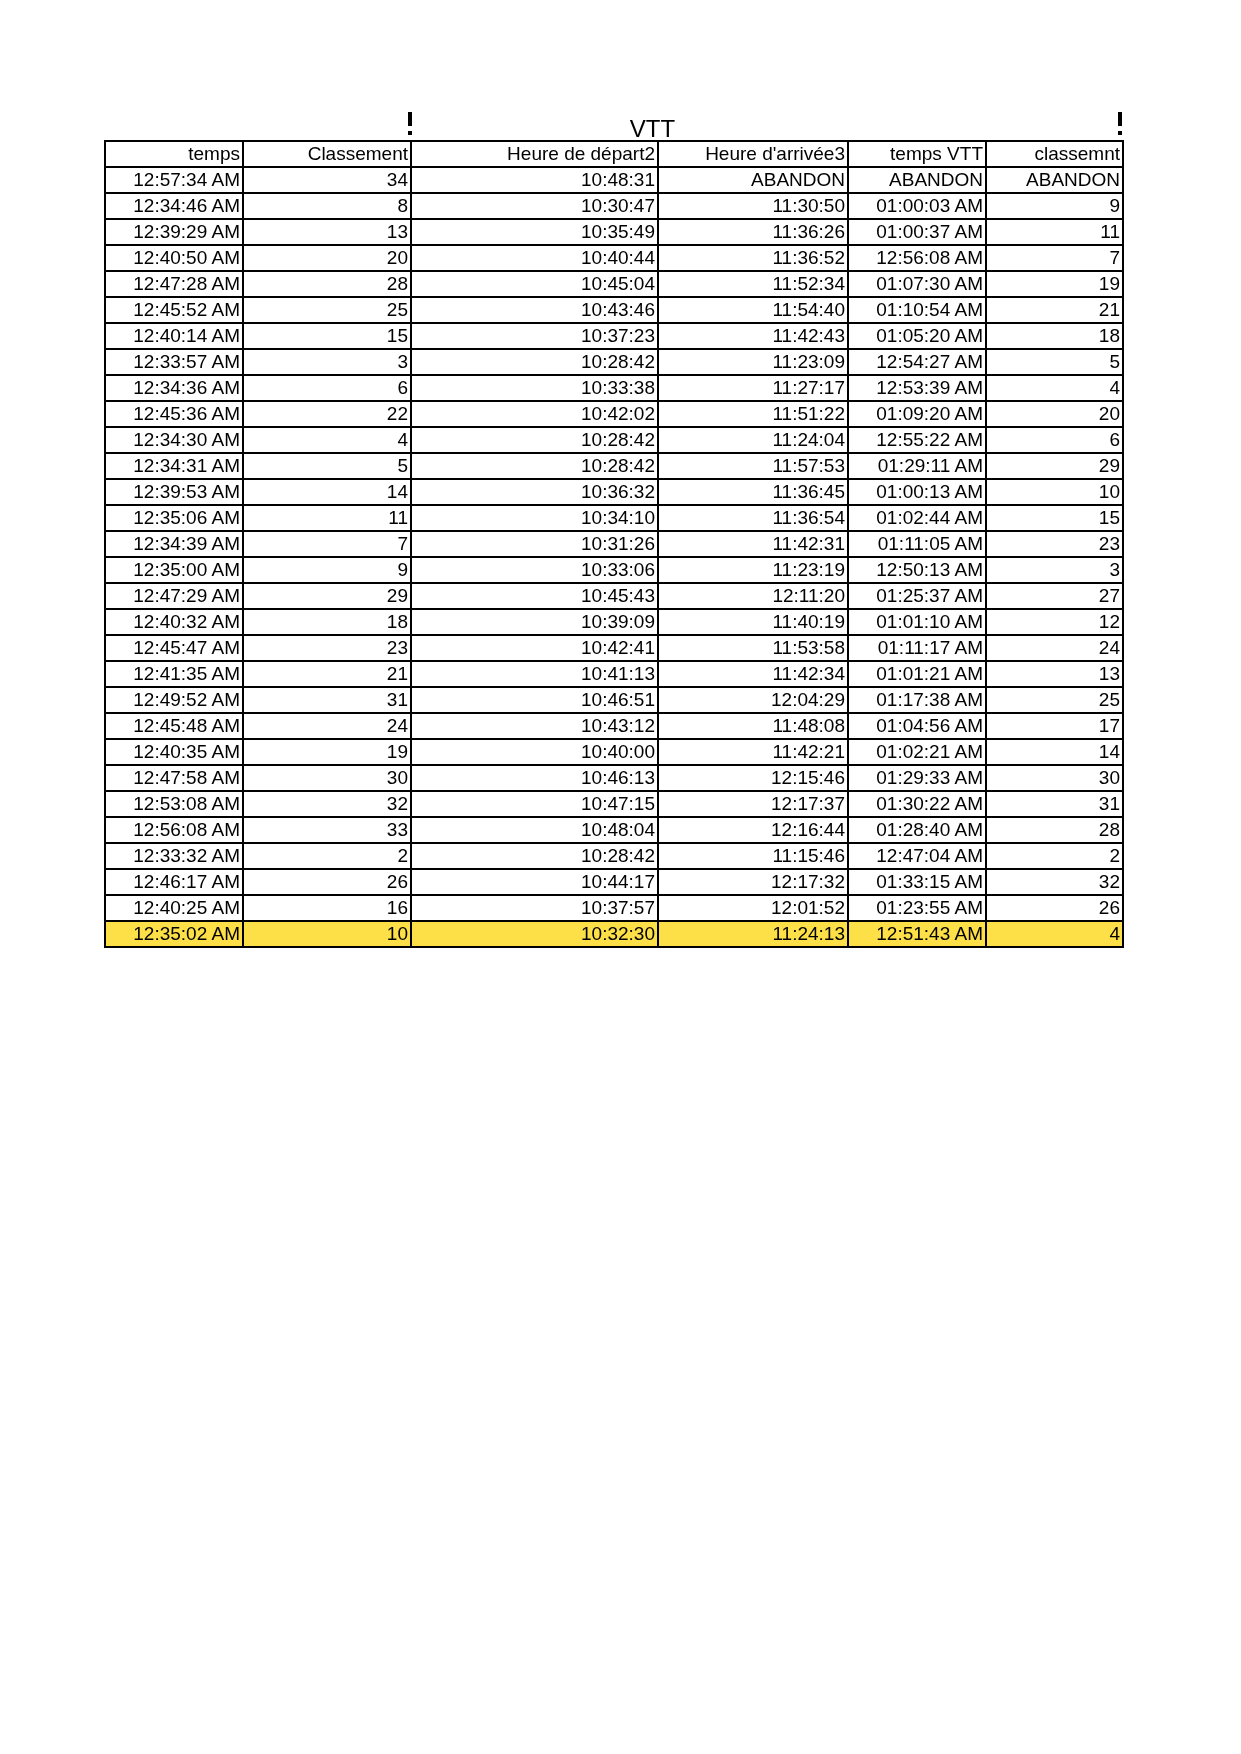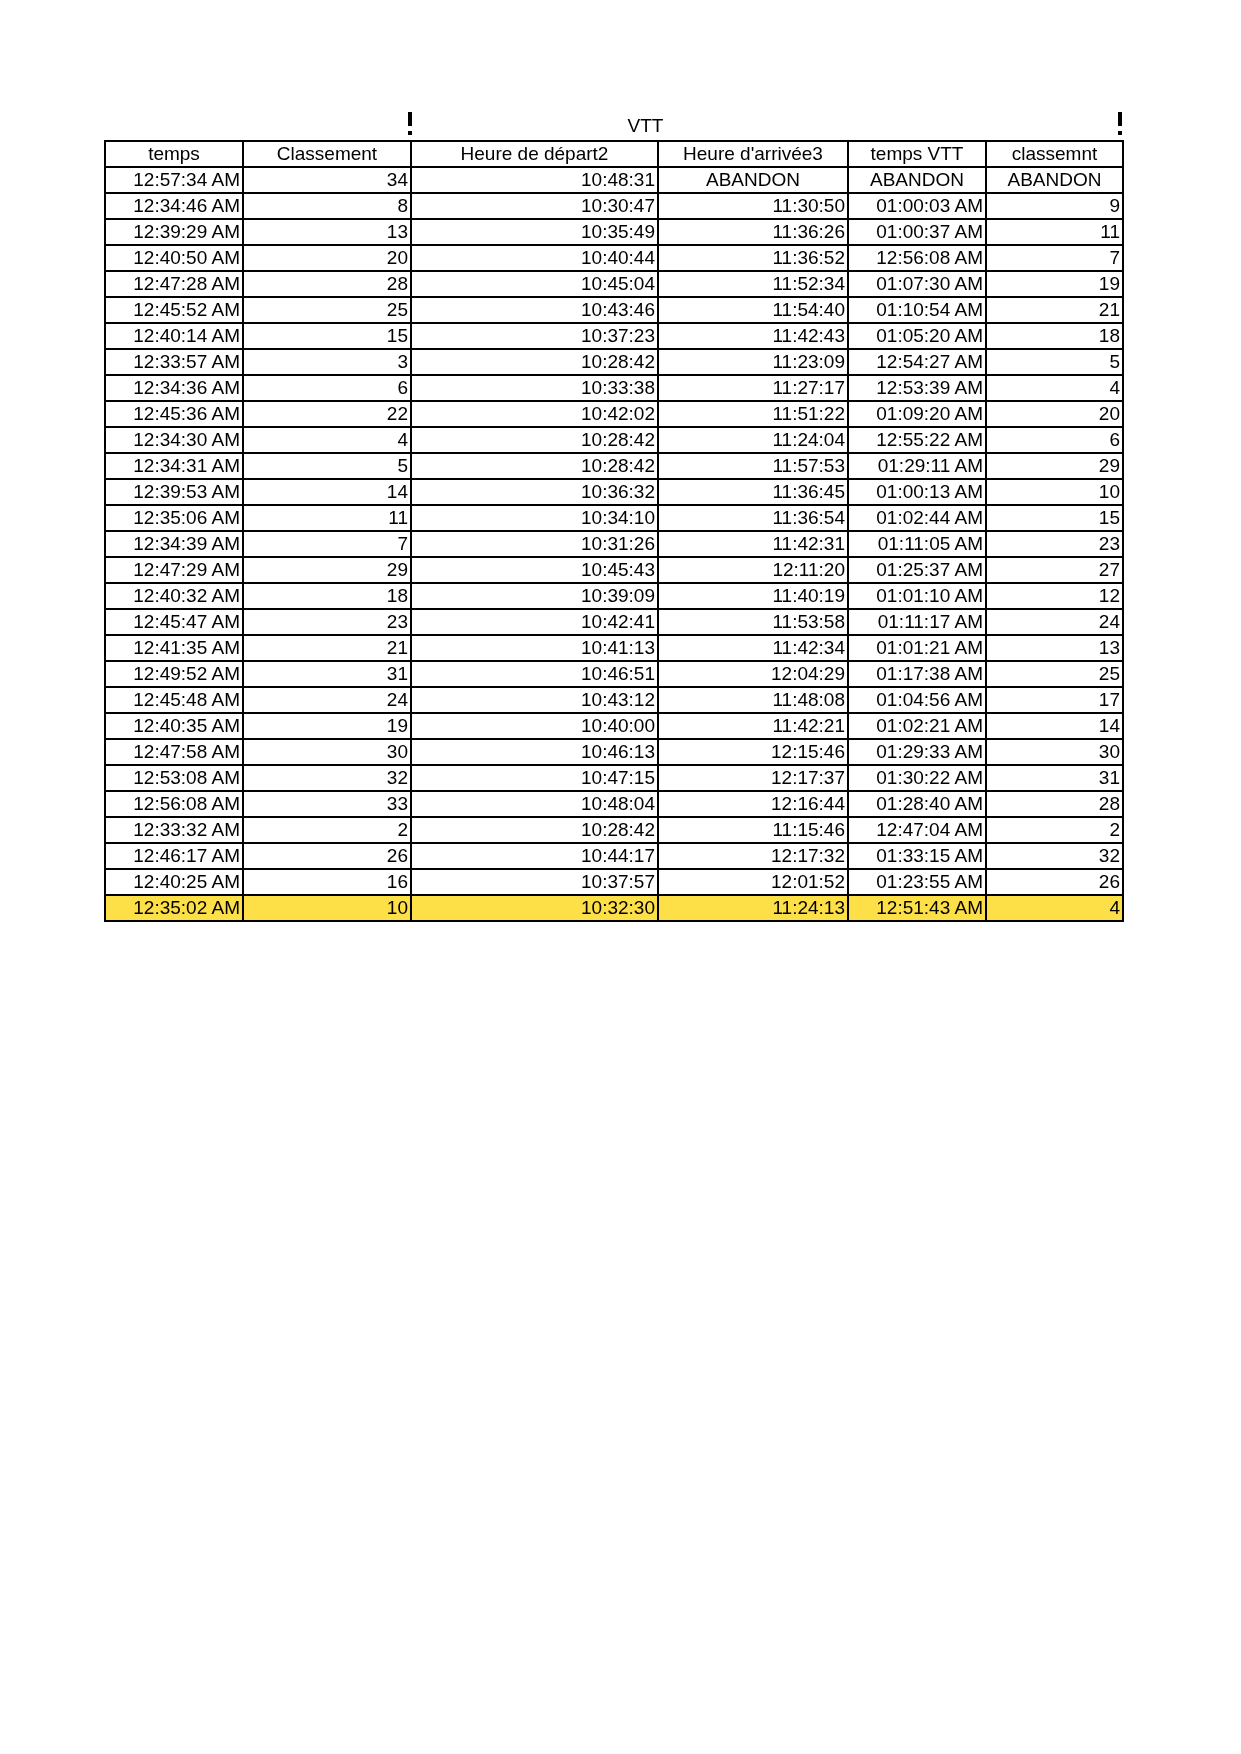--- a/index.html
+++ b/index.html
@@ -1,28 +1,28 @@
 <!DOCTYPE html>
 <html><head>
 <meta charset="utf-8">
 <style>
   html, body { margin:0; padding:0; background:#ffffff; }
   body { width:1241px; height:1754px; position:relative; overflow:hidden;
          font-family:"Liberation Sans", "DejaVu Sans", sans-serif; color:#000; }
   .sheet { position:absolute; left:104px; top:112px; width:1018px; }
   .title-row { position:relative; height:28px; }
-  .title-text { position:absolute; left:306px; width:471px; text-align:center; top:3px; font-size:19px; }
+  .title-text { position:absolute; left:313px; width:471px; text-align:center; top:3px; font-size:24px; }
   .mark { position:absolute; top:0; width:4px; height:14px; background:#000; }
   .mark::after { content:""; position:absolute; left:0; top:19px; width:4px; height:4px; background:#000; }
   .mark.left { left:304px; }
   .mark.right { left:1014px; }
   table { border-collapse:collapse; table-layout:fixed; width:1018px; }
   td { border:2px solid #000; height:24px; padding:0 2px; font-size:19px; line-height:24px; white-space:nowrap; overflow:hidden; }
   td.r { text-align:right; }
-  td.l { text-align:center;margin-left:32px; }
+  td.l { text-align:right;margin-left:32px; }
   tr.hl td { background:#fde047; }
   col.c0 { width:138px; } col.c1 { width:168px; } col.c2 { width:247px; }
   col.c3 { width:190px; } col.c4 { width:138px; } col.c5 { width:137px; }
 </style>
 </head>
 <body>
 
 <div class="sheet">
   <div class="title-row">
     <span class="mark left"></span>
@@ -163,20 +163,28 @@
         </tr>
         <tr>
           <td class="r">12:34:39 AM</td>
           <td class="r">7</td>
           <td class="r">10:31:26</td>
           <td class="r">11:42:31</td>
           <td class="r">01:11:05 AM</td>
           <td class="r">23</td>
         </tr>
         <tr>
+          <td class="r">12:35:00 AM</td>
+          <td class="r">9</td>
+          <td class="r">10:33:06</td>
+          <td class="r">11:23:19</td>
+          <td class="r">12:50:13 AM</td>
+          <td class="r">3</td>
+        </tr>
+        <tr>
           <td class="r">12:47:29 AM</td>
           <td class="r">29</td>
           <td class="r">10:45:43</td>
           <td class="r">12:11:20</td>
           <td class="r">01:25:37 AM</td>
           <td class="r">27</td>
         </tr>
         <tr>
           <td class="r">12:40:32 AM</td>
           <td class="r">18</td>

